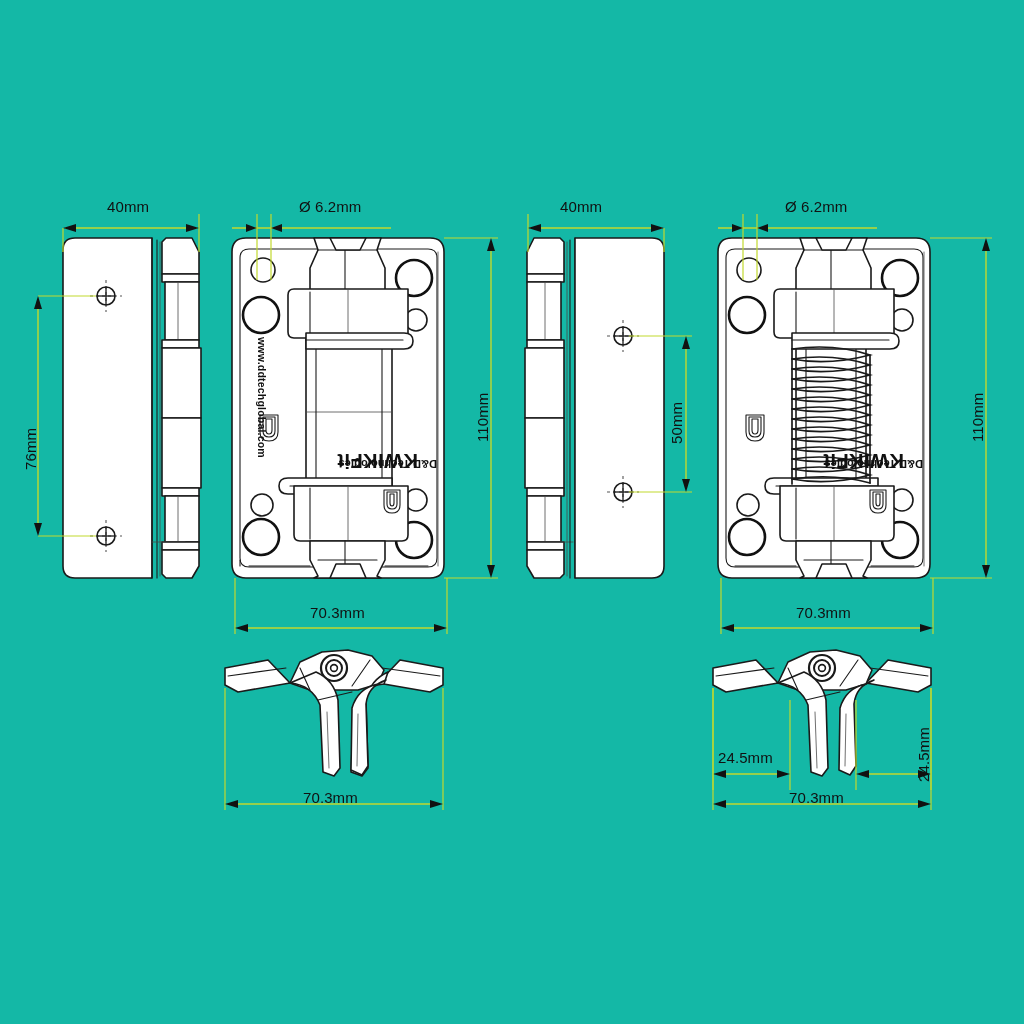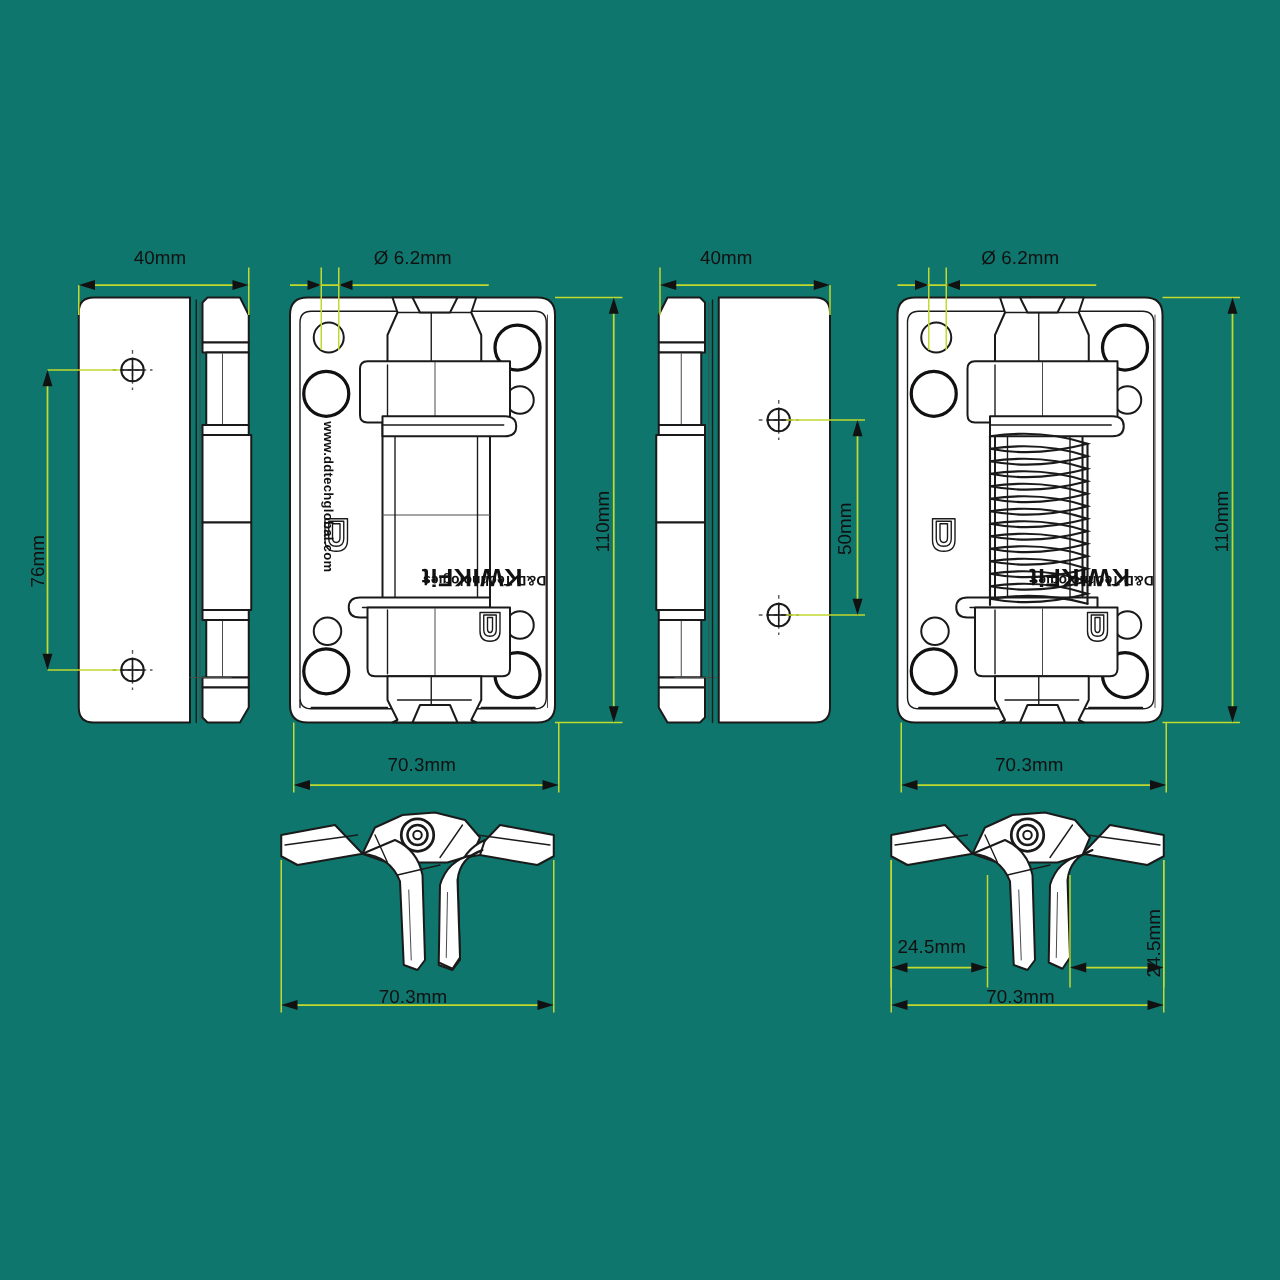--- a/index.html
+++ b/index.html
@@ -10,21 +10,21 @@
   body {
     width: 1024px;
     height: 1024px;
     font-family: "Liberation Sans", sans-serif;
     overflow: hidden;
   }
   #sheet {
     position: relative;
     width: 1024px;
     height: 1024px;
-    background: #0f766e;
+    background: #14b8a6;
   }
   svg.drawing {
     position: absolute;
     top: 0;
     left: 0;
     width: 1024px;
     height: 1024px;
   }
   .dimline {
     stroke: #c2d92e;

